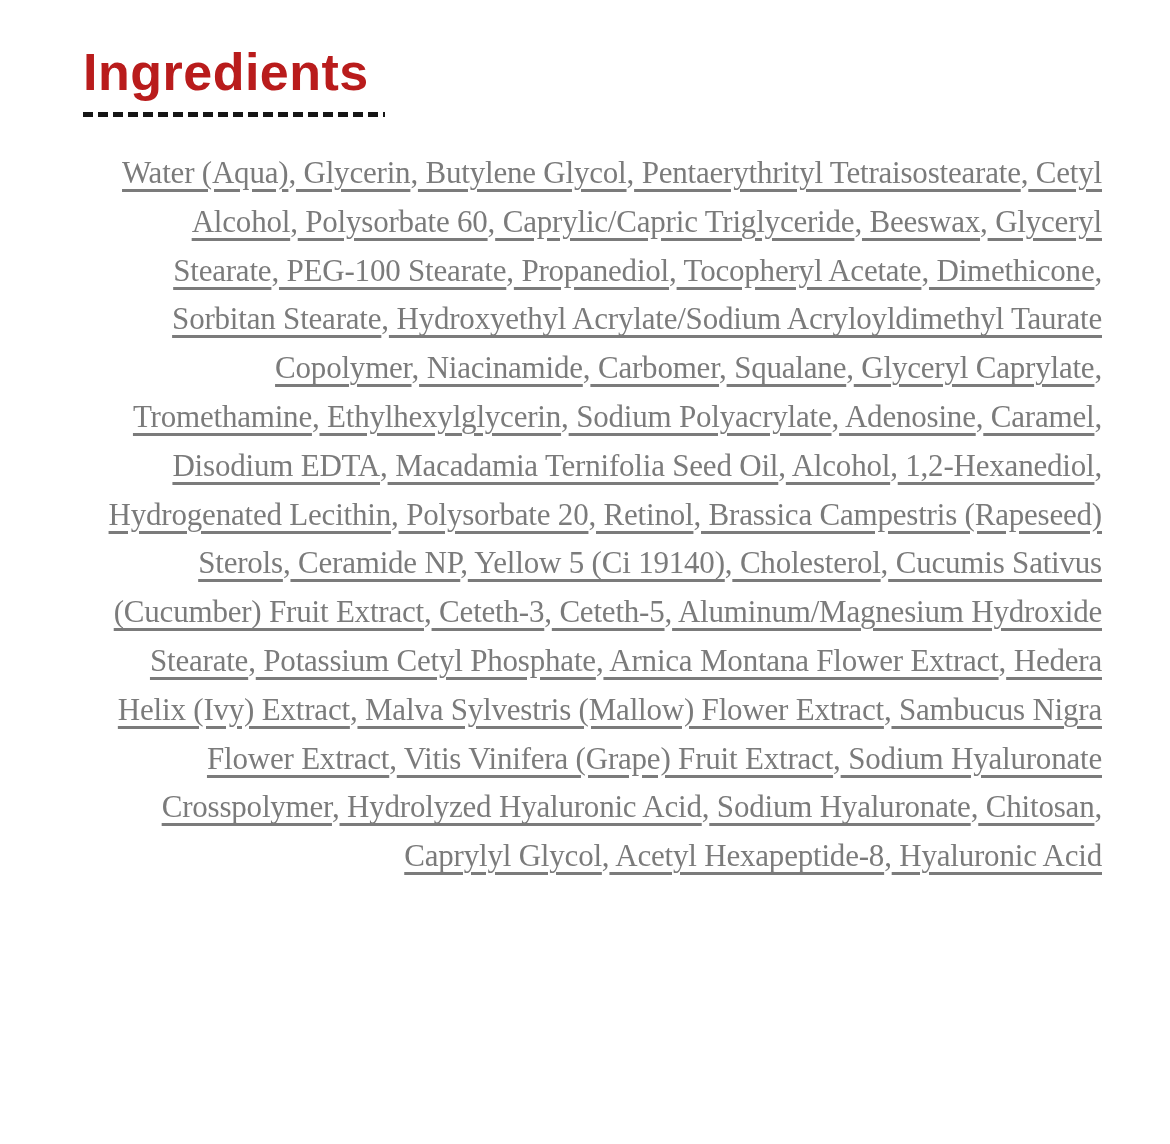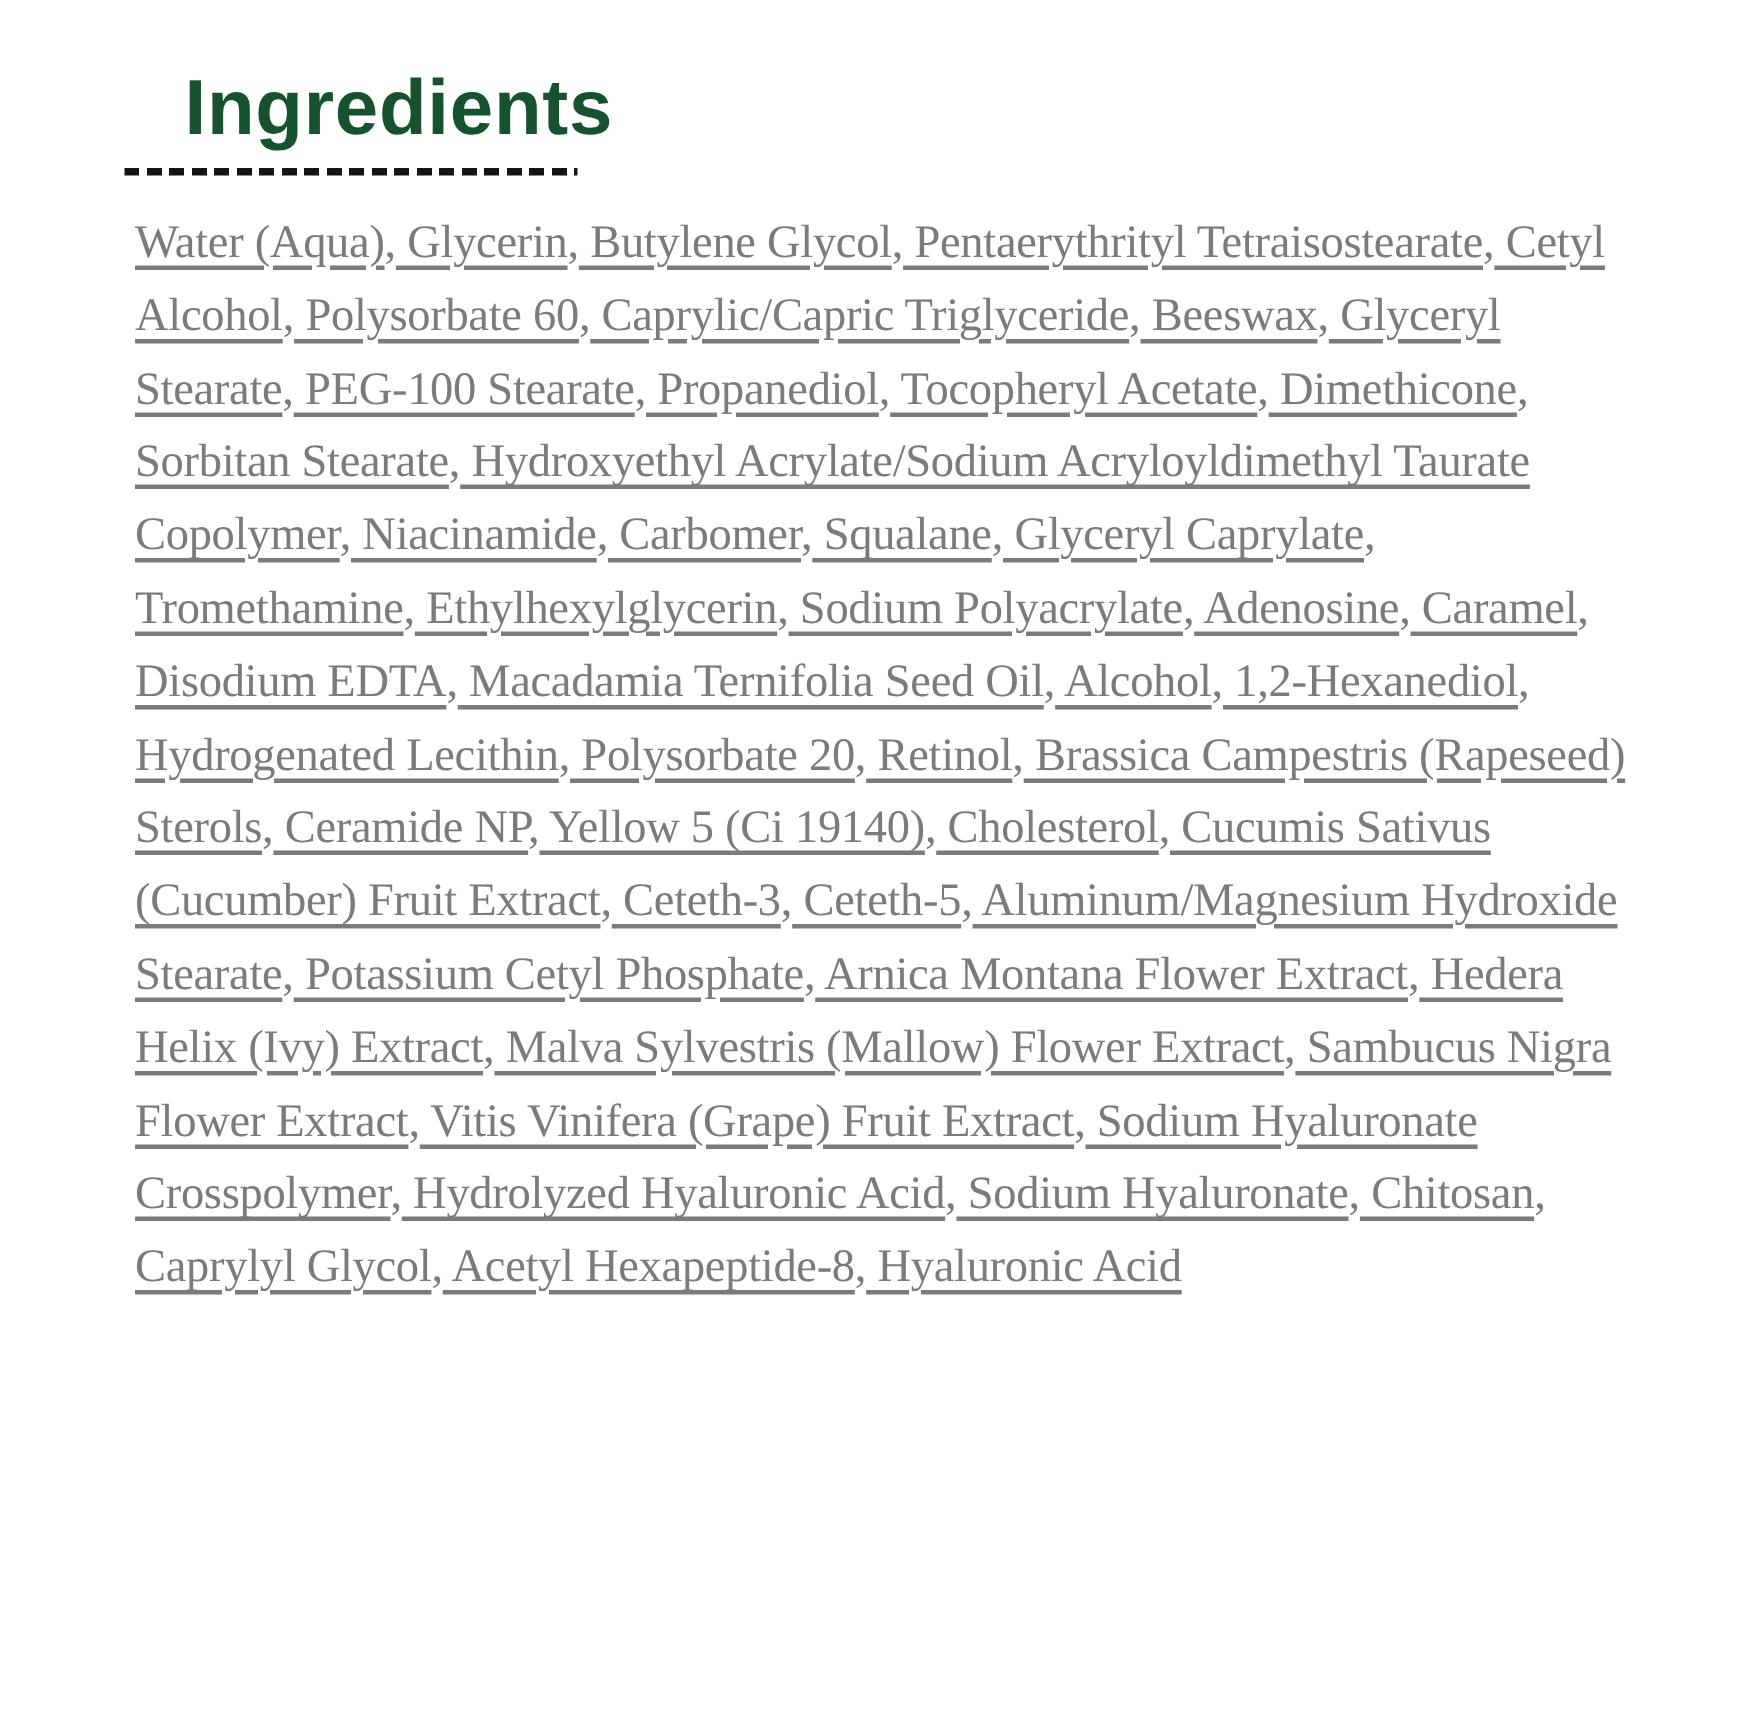--- a/index.html
+++ b/index.html
@@ -32,41 +32,41 @@
     top: 112px;
     width: 302px;
     height: 5px;
     background: repeating-linear-gradient(90deg, #151515 0 10px, transparent 10px 15px);
   }
   .list {
     position: absolute;
     left: 90px;
     top: 137px;
     width: 1000px;
-    margin: 0;
+    margin: 12px;
     font-family: "Liberation Serif", serif;
     font-size: 31px;
     line-height: 48.8px;
     letter-spacing: -0.2px;
     color: #7b7b7b;
-    text-align: left;
+    text-align: right;
   }
   .ingredient {
     color: inherit;
     text-decoration: underline;
     text-decoration-color: #7b7b7b;
     text-decoration-thickness: 2.5px;
     text-underline-offset: 6px;
     text-decoration-skip-ink: auto;
     cursor: pointer;
   }
   .sep {
     text-decoration: none;
   }
 </style>
 </head>
 <body>
 
 <div class="page" style="background: rgb(255, 255, 255);">
-  <h1 class="heading" style="color: #14532d; margin-left: 40px;">Ingredients</h1>
+  <h1 class="heading" style="color: #b91c1c;">Ingredients</h1>
   <div class="dashes" style="background: repeating-linear-gradient(90deg, rgb(21, 21, 21) 0px, rgb(21, 21, 21) 10px, transparent 10px, transparent 15px);"></div>
   <p class="list" style="color: rgb(123, 123, 123);"><a class="ingredient" style="text-decoration-color: rgb(123, 123, 123);">Water (Aqua)</a><span class="sep">,</span><a class="ingredient" style="text-decoration-color: rgb(123, 123, 123);"> Glycerin</a><span class="sep">,</span><a class="ingredient" style="text-decoration-color: rgb(123, 123, 123);"> Butylene Glycol</a><span class="sep">,</span><a class="ingredient" style="text-decoration-color: rgb(123, 123, 123);"> Pentaerythrityl Tetraisostearate</a><span class="sep">,</span><a class="ingredient" style="text-decoration-color: rgb(123, 123, 123);"> Cetyl Alcohol</a><span class="sep">,</span><a class="ingredient" style="text-decoration-color: rgb(123, 123, 123);"> Polysorbate 60</a><span class="sep">,</span><a class="ingredient" style="text-decoration-color: rgb(123, 123, 123);"> Caprylic/Capric Triglyceride</a><span class="sep">,</span><a class="ingredient" style="text-decoration-color: rgb(123, 123, 123);"> Beeswax</a><span class="sep">,</span><a class="ingredient" style="text-decoration-color: rgb(123, 123, 123);"> Glyceryl Stearate</a><span class="sep">,</span><a class="ingredient" style="text-decoration-color: rgb(123, 123, 123);"> PEG-100 Stearate</a><span class="sep">,</span><a class="ingredient" style="text-decoration-color: rgb(123, 123, 123);"> Propanediol</a><span class="sep">,</span><a class="ingredient" style="text-decoration-color: rgb(123, 123, 123);"> Tocopheryl Acetate</a><span class="sep">,</span><a class="ingredient" style="text-decoration-color: rgb(123, 123, 123);"> Dimethicone</a><span class="sep">,</span><a class="ingredient" style="text-decoration-color: rgb(123, 123, 123);"> Sorbitan Stearate</a><span class="sep">,</span><a class="ingredient" style="text-decoration-color: rgb(123, 123, 123);"> Hydroxyethyl Acrylate/Sodium Acryloyldimethyl Taurate Copolymer</a><span class="sep">,</span><a class="ingredient" style="text-decoration-color: rgb(123, 123, 123);"> Niacinamide</a><span class="sep">,</span><a class="ingredient" style="text-decoration-color: rgb(123, 123, 123);"> Carbomer</a><span class="sep">,</span><a class="ingredient" style="text-decoration-color: rgb(123, 123, 123);"> Squalane</a><span class="sep">,</span><a class="ingredient" style="text-decoration-color: rgb(123, 123, 123);"> Glyceryl Caprylate</a><span class="sep">,</span><a class="ingredient" style="text-decoration-color: rgb(123, 123, 123);"> Tromethamine</a><span class="sep">,</span><a class="ingredient" style="text-decoration-color: rgb(123, 123, 123);"> Ethylhexylglycerin</a><span class="sep">,</span><a class="ingredient" style="text-decoration-color: rgb(123, 123, 123);"> Sodium Polyacrylate</a><span class="sep">,</span><a class="ingredient" style="text-decoration-color: rgb(123, 123, 123);"> Adenosine</a><span class="sep">,</span><a class="ingredient" style="text-decoration-color: rgb(123, 123, 123);"> Caramel</a><span class="sep">,</span><a class="ingredient" style="text-decoration-color: rgb(123, 123, 123);"> Disodium EDTA</a><span class="sep">,</span><a class="ingredient" style="text-decoration-color: rgb(123, 123, 123);"> Macadamia Ternifolia Seed Oil</a><span class="sep">,</span><a class="ingredient" style="text-decoration-color: rgb(123, 123, 123);"> Alcohol</a><span class="sep">,</span><a class="ingredient" style="text-decoration-color: rgb(123, 123, 123);"> 1,2-Hexanediol</a><span class="sep">,</span><a class="ingredient" style="text-decoration-color: rgb(123, 123, 123);"> Hydrogenated Lecithin</a><span class="sep">,</span><a class="ingredient" style="text-decoration-color: rgb(123, 123, 123);"> Polysorbate 20</a><span class="sep">,</span><a class="ingredient" style="text-decoration-color: rgb(123, 123, 123);"> Retinol</a><span class="sep">,</span><a class="ingredient" style="text-decoration-color: rgb(123, 123, 123);"> Brassica Campestris (Rapeseed) Sterols</a><span class="sep">,</span><a class="ingredient" style="text-decoration-color: rgb(123, 123, 123);"> Ceramide NP</a><span class="sep">,</span><a class="ingredient" style="text-decoration-color: rgb(123, 123, 123);"> Yellow 5 (Ci 19140)</a><span class="sep">,</span><a class="ingredient" style="text-decoration-color: rgb(123, 123, 123);"> Cholesterol</a><span class="sep">,</span><a class="ingredient" style="text-decoration-color: rgb(123, 123, 123);"> Cucumis Sativus (Cucumber) Fruit Extract</a><span class="sep">,</span><a class="ingredient" style="text-decoration-color: rgb(123, 123, 123);"> Ceteth-3</a><span class="sep">,</span><a class="ingredient" style="text-decoration-color: rgb(123, 123, 123);"> Ceteth-5</a><span class="sep">,</span><a class="ingredient" style="text-decoration-color: rgb(123, 123, 123);"> Aluminum/Magnesium Hydroxide Stearate</a><span class="sep">,</span><a class="ingredient" style="text-decoration-color: rgb(123, 123, 123);"> Potassium Cetyl Phosphate</a><span class="sep">,</span><a class="ingredient" style="text-decoration-color: rgb(123, 123, 123);"> Arnica Montana Flower Extract</a><span class="sep">,</span><a class="ingredient" style="text-decoration-color: rgb(123, 123, 123);"> Hedera Helix (Ivy) Extract</a><span class="sep">,</span><a class="ingredient" style="text-decoration-color: rgb(123, 123, 123);"> Malva Sylvestris (Mallow) Flower Extract</a><span class="sep">,</span><a class="ingredient" style="text-decoration-color: rgb(123, 123, 123);"> Sambucus Nigra Flower Extract</a><span class="sep">,</span><a class="ingredient" style="text-decoration-color: rgb(123, 123, 123);"> Vitis Vinifera (Grape) Fruit Extract</a><span class="sep">,</span><a class="ingredient" style="text-decoration-color: rgb(123, 123, 123);"> Sodium Hyaluronate Crosspolymer</a><span class="sep">,</span><a class="ingredient" style="text-decoration-color: rgb(123, 123, 123);"> Hydrolyzed Hyaluronic Acid</a><span class="sep">,</span><a class="ingredient" style="text-decoration-color: rgb(123, 123, 123);"> Sodium Hyaluronate</a><span class="sep">,</span><a class="ingredient" style="text-decoration-color: rgb(123, 123, 123);"> Chitosan</a><span class="sep">,</span><a class="ingredient" style="text-decoration-color: rgb(123, 123, 123);"> Caprylyl Glycol</a><span class="sep">,</span><a class="ingredient" style="text-decoration-color: rgb(123, 123, 123);"> Acetyl Hexapeptide-8</a><span class="sep">,</span><a class="ingredient" style="text-decoration-color: rgb(123, 123, 123);"> Hyaluronic Acid</a></p>
 </div>
 
 </body></html>

